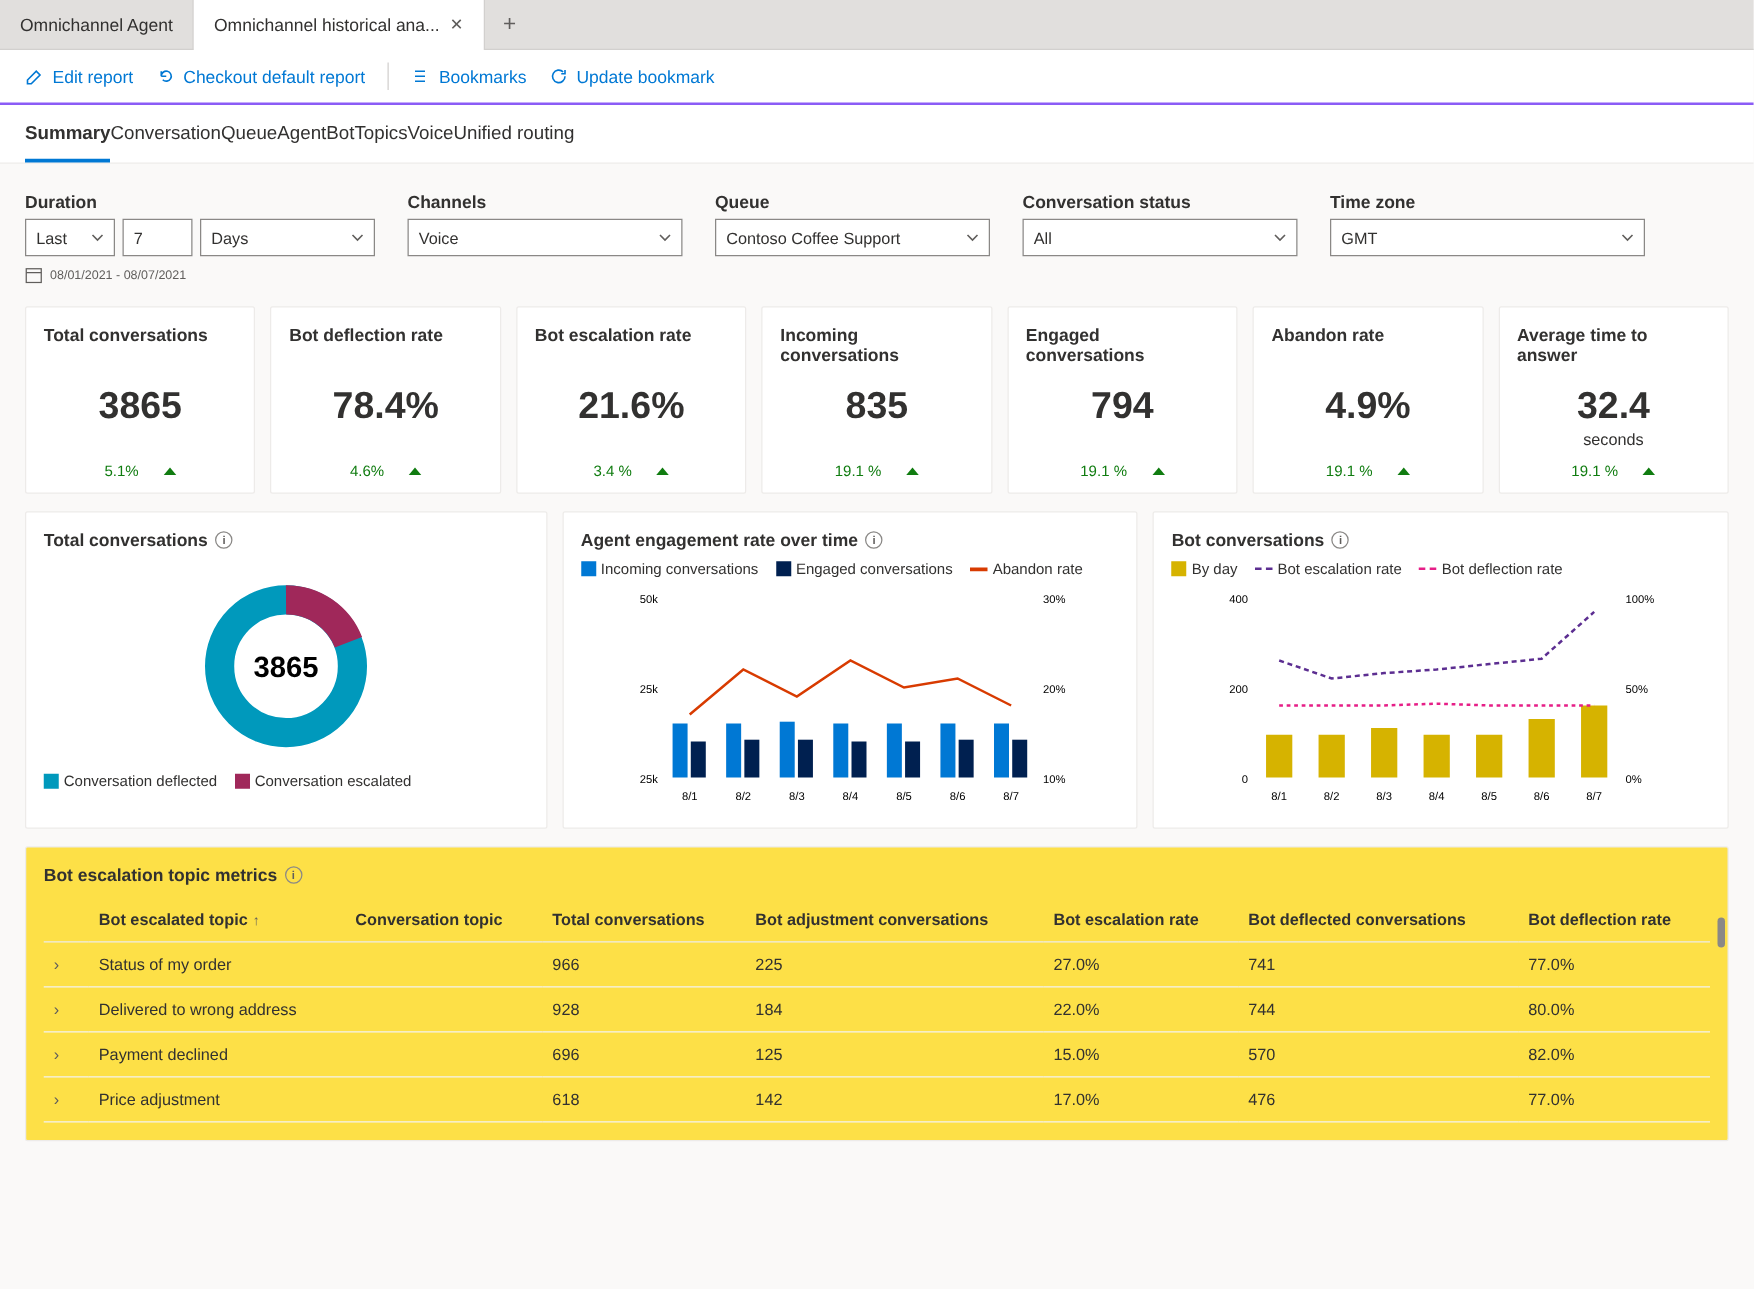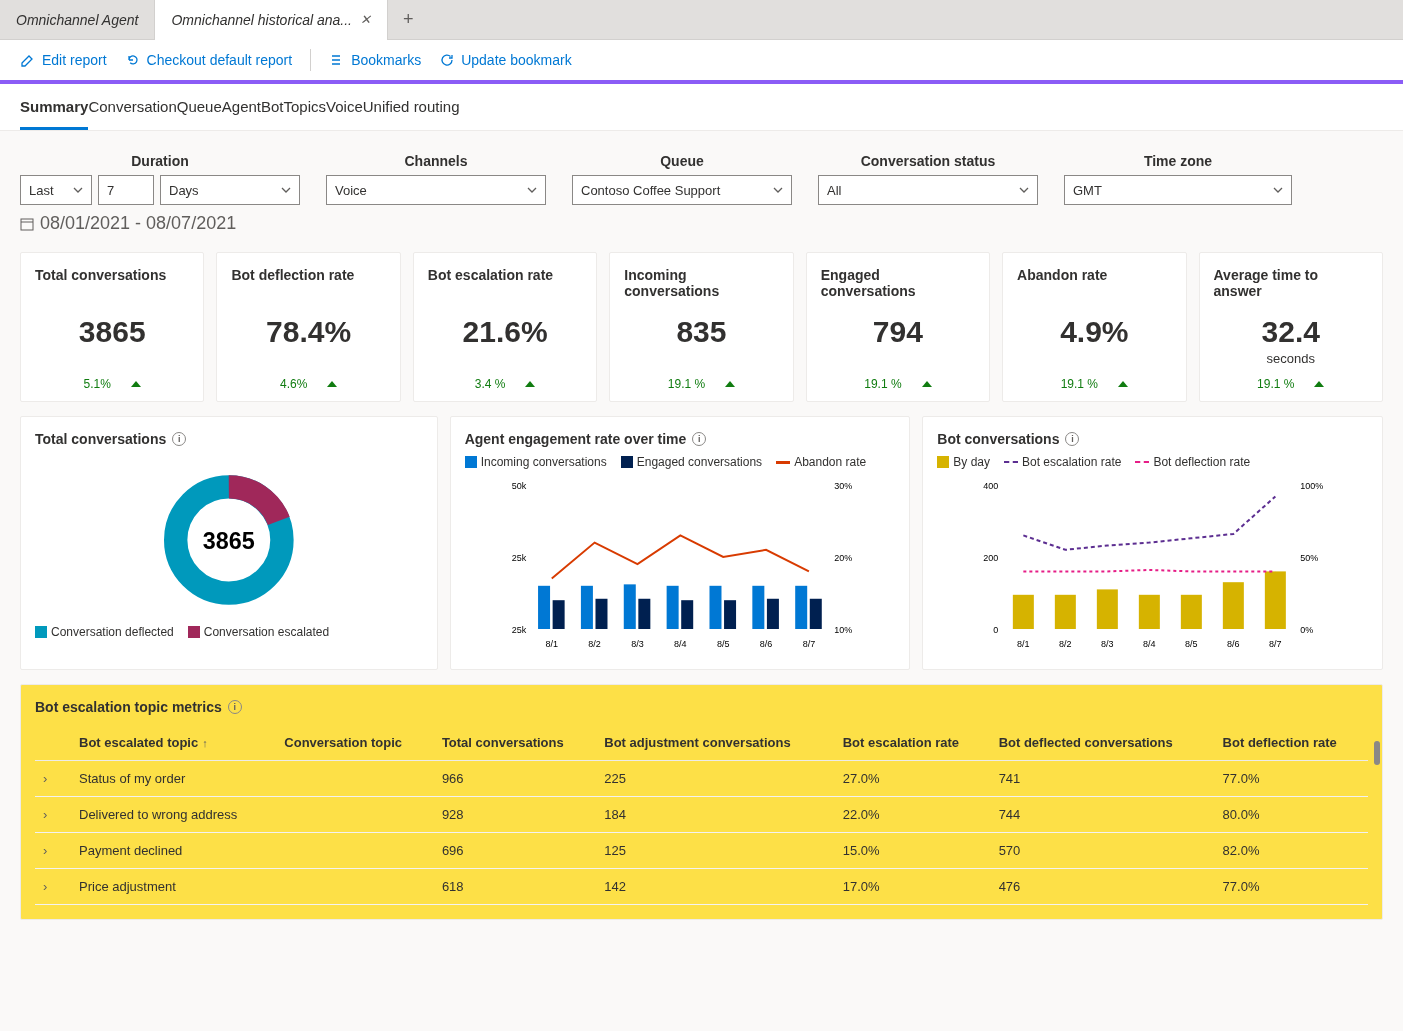--- a/index.html
+++ b/index.html
@@ -1,36 +1,36 @@
 <!DOCTYPE html>
 <html><head>
 <meta charset="utf-8">
 <style>
 * { box-sizing: border-box; margin: 0; padding: 0; }
 body { font-family: "Segoe UI", sans-serif; font-size: 13px; color: #323130; background: #faf9f8; }
-.tabs-bar { background: #e1dfdd; display: flex; align-items: center; height: 40px; padding: 0; border-bottom: 1px solid #d2d0ce; font-style: italic; }
+.tabs-bar { background: #e1dfdd; display: flex; align-items: center; height: 40px; padding: 0; border-bottom: 1px solid #d2d0ce; }
 .tab { padding: 0 16px; height: 40px; display: flex; align-items: center; gap: 8px; font-size: 14px; cursor: pointer; border-right: 1px solid #d2d0ce; }
 .tab.active { background: #fff; }
 .tab-close { color: #605e5c; font-size: 13px; }
 .tab-add { width: 40px; display: flex; align-items: center; justify-content: center; font-size: 18px; color: #605e5c; cursor: pointer; }
-.toolbar { background: #fff; display: flex; align-items: center; height: 44px; padding: 0 20px; gap: 18px; border-bottom: 4px solid #8b5cf6; text-align: center; }
+.toolbar { background: #fff; display: flex; align-items: center; height: 44px; padding: 0 20px; gap: 18px; border-bottom: 2px solid #8b5cf6; text-align: center; }
 .tool-item { display: flex; align-items: center; gap: 6px; color: #0078d4; font-size: 14px; cursor: pointer; }
 .tool-item svg { width: 16px; height: 16px; }
 .tool-sep { width: 1px; height: 22px; background: #d2d0ce; }
 .report-tabs { display: flex; padding: 14px 20px 0 20px; border-bottom: 1px solid #edebe9; background: #fff; }
 .rtab { padding-bottom: 12px; font-size: 15px; cursor: pointer; border-bottom: 3px solid transparent; }
 .rtab.selected { border-bottom-color: #0078d4; font-weight: 600; }
 .content { padding: 22px 20px; }
 .filters-row { display: flex; gap: 26px; margin-bottom: 8px; }
-.filter { display: flex; flex-direction: column; gap: 6px; text-align: center; }
+.filter { display: flex; flex-direction: column; gap: 6px; }
 .filter-label { font-size: 14px; font-weight: 600; }
 .dropdown { height: 30px; border: 1px solid #8a8886; background: #fff; display: flex; align-items: center; justify-content: space-between; padding: 0 8px; font-size: 13px; cursor: pointer; }
 .duration-group { display: flex; gap: 6px; }
 .duration-group .dropdown { width: auto; }
-.date-range { display: flex; align-items: center; gap: 6px; color: #605e5c; font-size: 18px; margin-top: 6px; }
+.date-range { display: flex; align-items: center; gap: 6px; color: #605e5c; font-size: 10px; margin-top: 6px; }
 .kpi-row { display: flex; gap: 12px; margin-top: 18px; }
 .kpi-card { flex: 1; background: #fff; border: 1px solid #edebe9; border-radius: 2px; padding: 14px 14px 10px 14px; display: flex; flex-direction: column; min-height: 150px; }
 .kpi-title { font-size: 14px; font-weight: 600; margin-bottom: 10px; min-height: 38px; }
 .kpi-value { font-size: 30px; font-weight: 600; text-align: center; }
 .kpi-unit { text-align: center; font-size: 13px; margin-top: 2px; }
 .kpi-delta { text-align: center; font-size: 12px; color: #107c10; margin-top: auto; display: flex; align-items: center; justify-content: center; gap: 20px; }
 .kpi-delta .tri { width: 0; height: 0; border-left: 5px solid transparent; border-right: 5px solid transparent; border-bottom: 6px solid #107c10; }
 .chart-row { display: flex; gap: 12px; margin-top: 14px; }
 .chart-card { flex: 1; background: #fff; border: 1px solid #edebe9; border-radius: 2px; padding: 14px; }
 .chart-title { font-size: 14px; font-weight: 600; display: flex; align-items: center; gap: 6px; margin-bottom: 8px; }
@@ -146,21 +146,21 @@
     <div class="filter-label">Conversation status</div>
     <div class="dropdown" style="width:220px">
           <span>All</span>
           <svg class="chevron" viewBox="0 0 10 10">
             <path d="M1 3l4 4 4-4" fill="none" stroke="#605e5c" stroke-width="1.3"></path>
           </svg>
         </div>
   </div>
   <div class="filter">
     <div class="filter-label">Time zone</div>
-    <div class="dropdown" style="width:228px">
+    <div class="dropdown" style="width:252px">
           <span>GMT</span>
           <svg class="chevron" viewBox="0 0 10 10">
             <path d="M1 3l4 4 4-4" fill="none" stroke="#605e5c" stroke-width="1.3"></path>
           </svg>
         </div>
   </div>
 </div>
 
 <div class="date-range">
   <svg width="14" height="14" viewBox="0 0 14 14">

